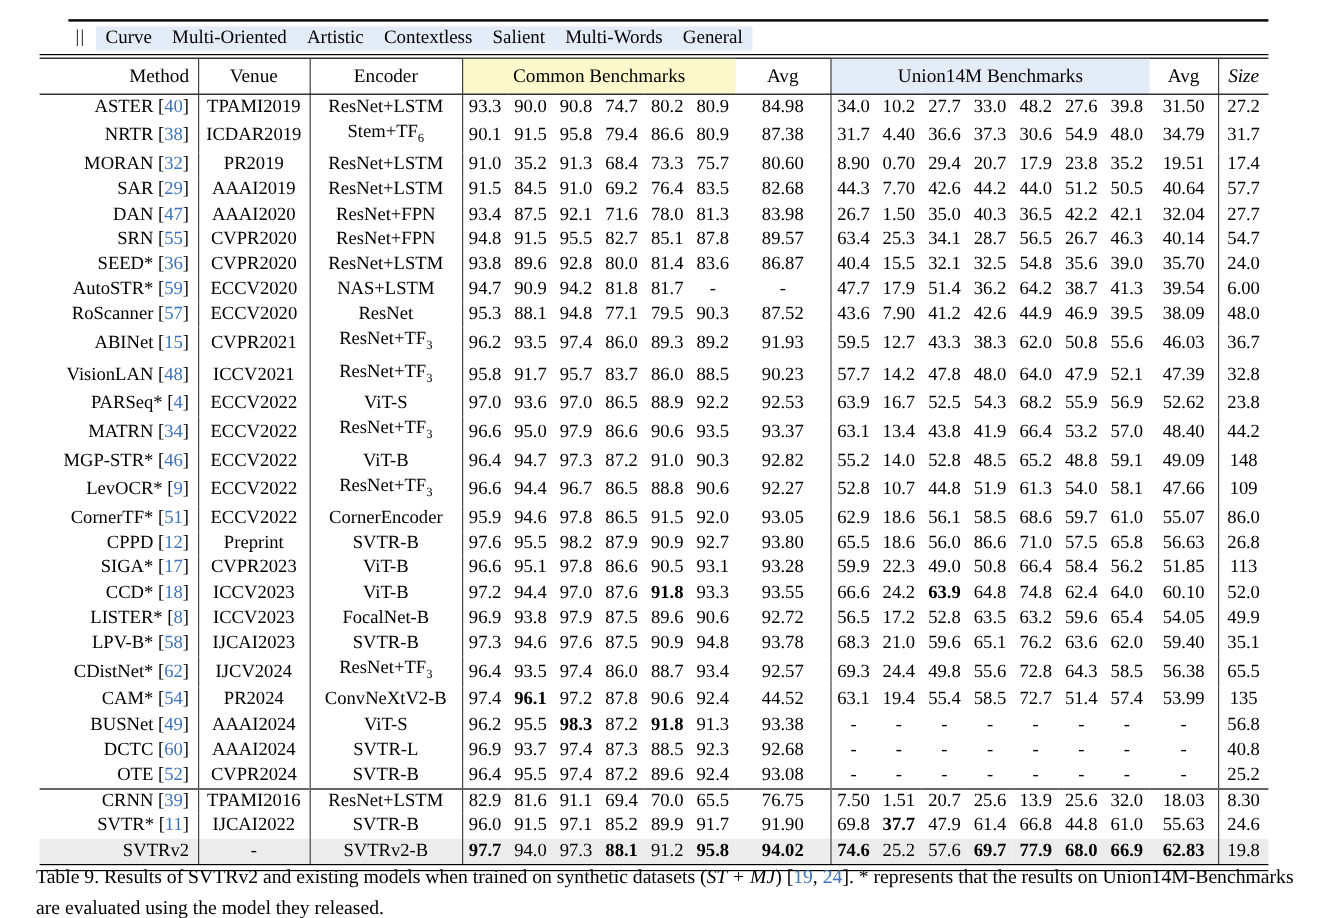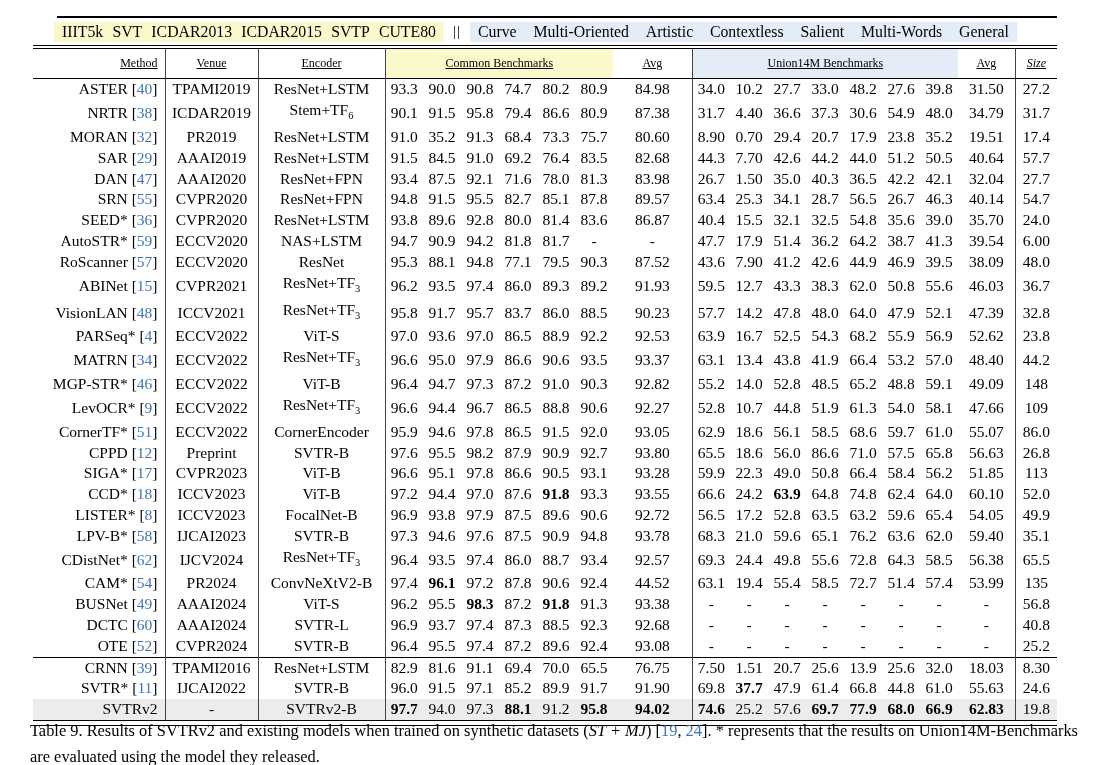--- a/index.html
+++ b/index.html
@@ -16,21 +16,21 @@
   .tblwrap{position:absolute;left:33px;top:16px;width:1024px;}
   .toprule{height:0;border-top:2px solid var(--rule);margin-left:24px;}
   .h1row{display:flex;align-items:center;height:27px;font-size:15.8px;padding-left:21px;white-space:nowrap;}
   .grp{display:flex;justify-content:space-between;align-items:center;padding:1px 8px;}
   .grp-yellow{background:var(--yellow);width:374px;}
   .grp-blue{background:var(--blue);width:531px;}
   .dsep{margin:0 9px;font-size:15px;letter-spacing:1px;}
   .dblrule{height:2.4px;border-top:1.8px solid var(--rule);border-bottom:1.1px solid var(--rule);}
   table{border-collapse:collapse;table-layout:fixed;width:1024px;font-size:15.5px;}
   th,td{padding:0;margin:0;font-weight:normal;text-align:center;height:20.8px;line-height:20.8px;white-space:nowrap;overflow:visible;}
-  thead th{height:29px;line-height:29px;font-size:12px;border-bottom:1.8px solid var(--rule);text-decoration:underline;}
+  thead th{height:29px;line-height:29px;font-size:16px;border-bottom:1.8px solid var(--rule);}
   .b-r{border-right:1px solid var(--vline);}
   td.mcell,th.mcell{text-align:right;padding-right:7px;}
   .ybg{background:var(--yellow);margin-top:36px;}
   .bbg{background:var(--blue);}
   .it{font-style:italic;}
   .bold{font-weight:bold;}
   .cite{color:var(--cite);}
   tr.hl td{background:var(--hl);}
   #bottom-rows tr:first-child td{border-top:1.8px solid var(--rule);}
   .botrule{height:4px;border-top:1.8px solid var(--rule);border-bottom:1.2px solid var(--rule);}
@@ -38,28 +38,20 @@
   .caption{position:absolute;left:30px;top:702px;width:1055px;font-size:16.4px;line-height:25.5px;text-align:left;}
 </style>
 </head>
 <body>
 
 <div class="page">
   <div class="tblwrap">
     <div class="toprule"></div>
 
     <div class="h1row">
-      <div class="grp grp-yellow">
-          <span>IIIT5k</span>
-          <span>SVT</span>
-          <span>ICDAR2013</span>
-          <span>ICDAR2015</span>
-          <span>SVTP</span>
-          <span>CUTE80</span>
-        </div>
       <span class="dsep">||</span>
       <div class="grp grp-blue">
           <span>Curve</span>
           <span>Multi-Oriented</span>
           <span>Artistic</span>
           <span>Contextless</span>
           <span>Salient</span>
           <span>Multi-Words</span>
           <span>General</span>
         </div>

